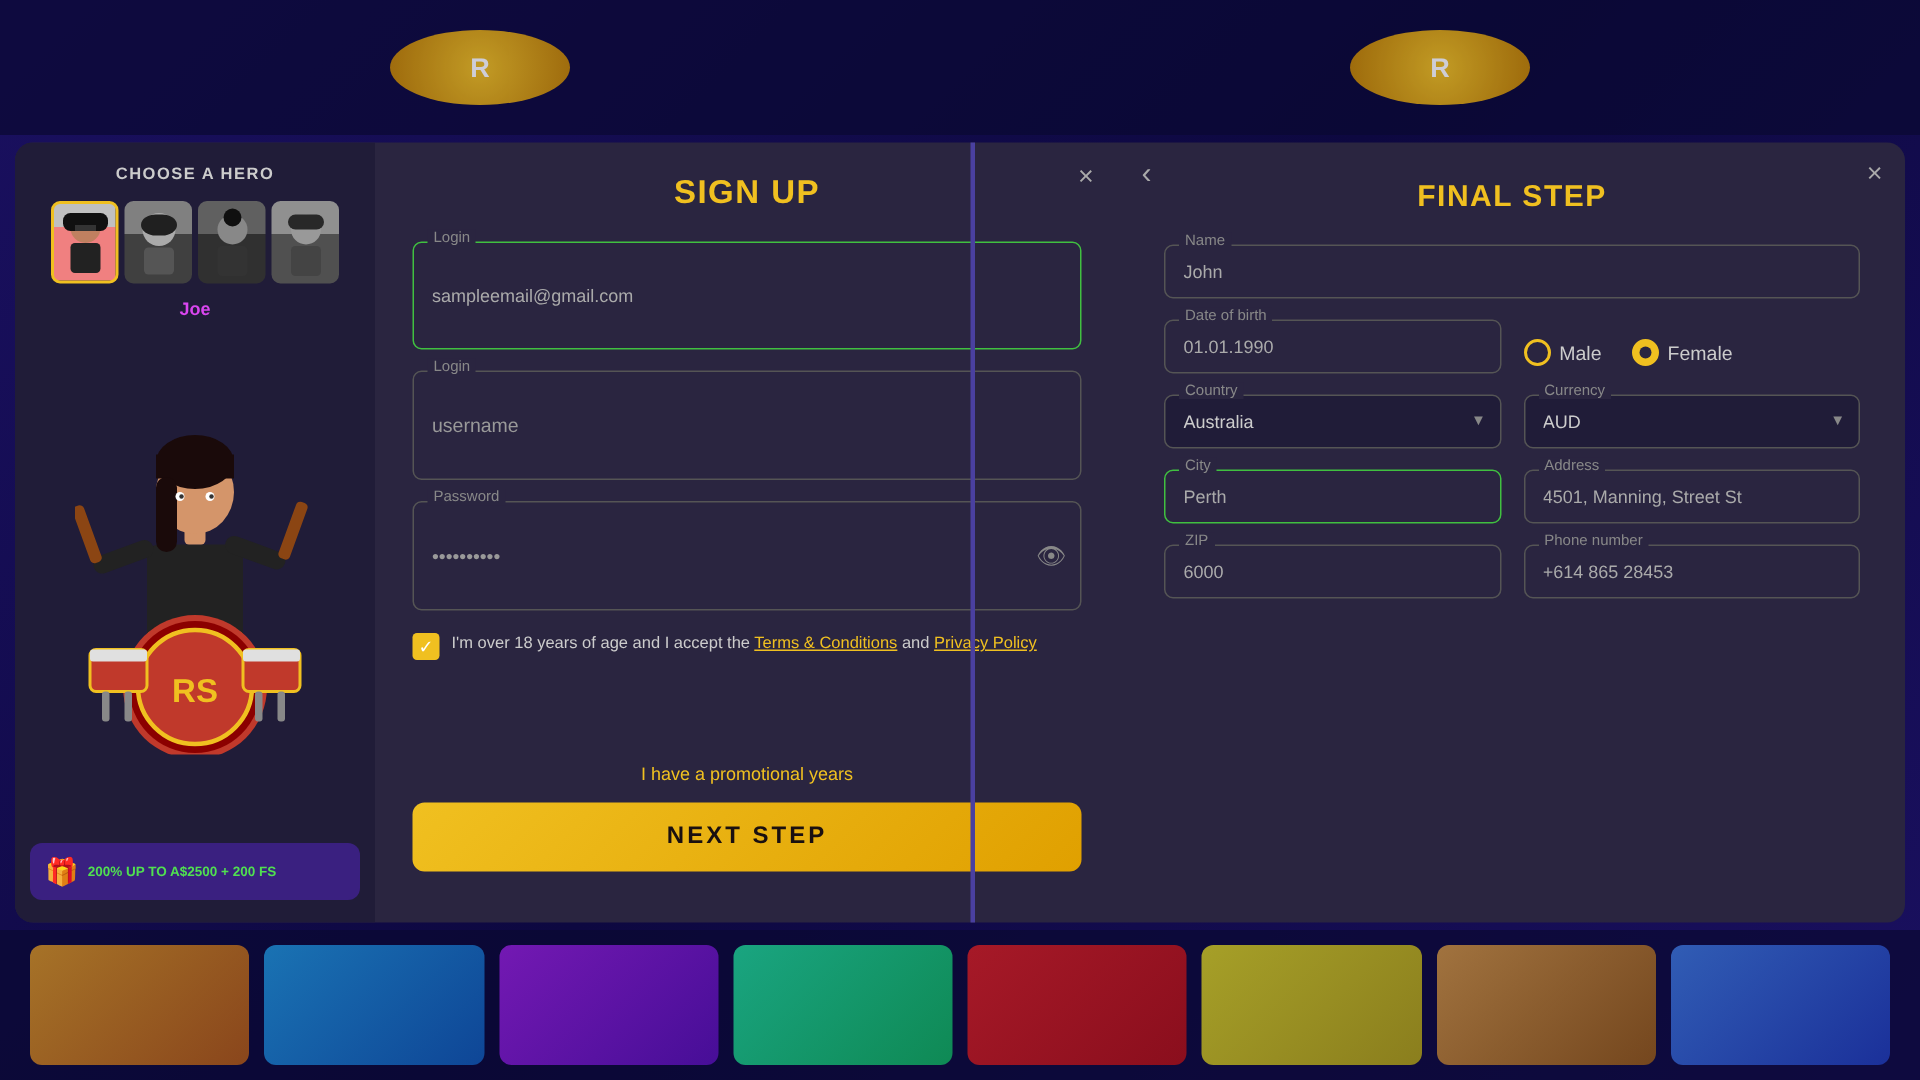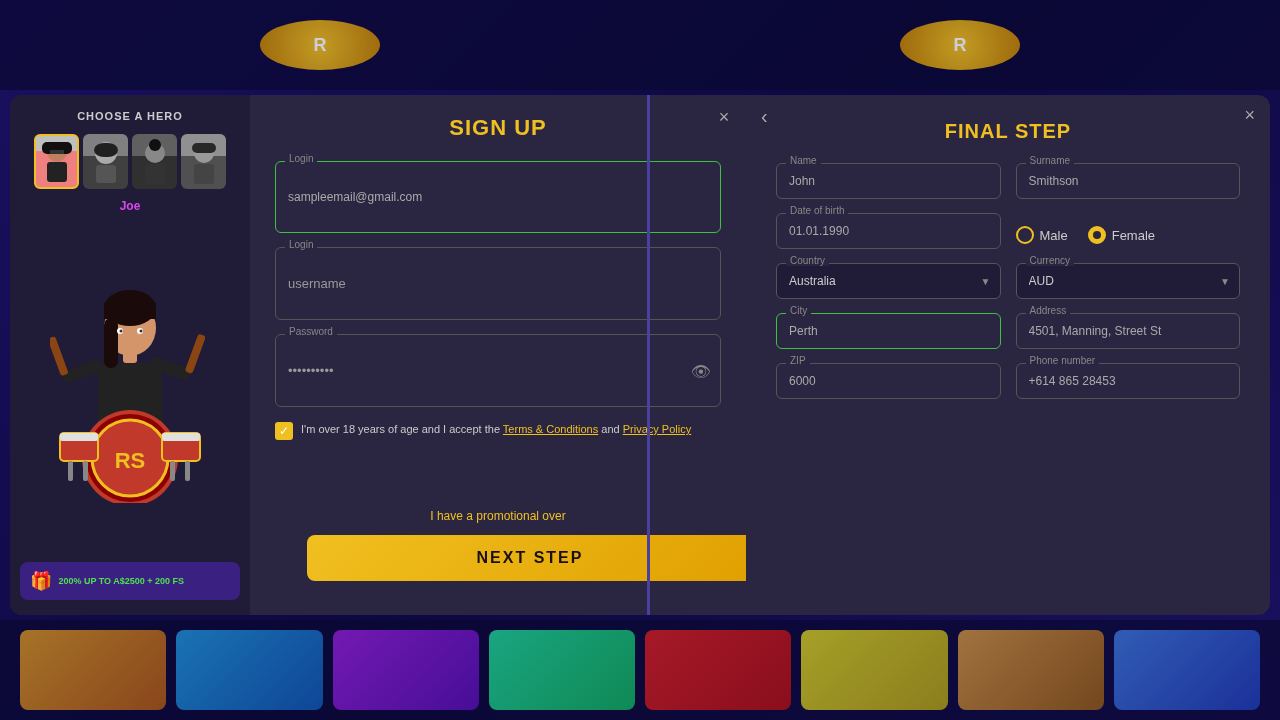--- a/index.html
+++ b/index.html
@@ -310,21 +310,20 @@
       padding: 14px;
       background: linear-gradient(135deg, #f0c020, #e0a000);
       border: none;
       border-radius: 8px;
       color: #1a1010;
       font-size: 16px;
       font-weight: bold;
       letter-spacing: 2px;
       cursor: pointer;
       margin-bottom: 14px;
-      margin-left: 32px;
     }
 
     .login-text {
       color: #aaa;
       font-size: 12px;
       text-align: center;
     }
 
     .login-link {
       color: #f0c020;
@@ -659,44 +658,40 @@
         <span class="terms-text">
           <span>I'm over 18 years of age and I accept the</span>
           <a class="terms-link">Terms &amp; Conditions</a>
           <span>and</span>
           <a class="terms-link">Privacy Policy</a>
         </span>
       </div>
 
       <div style="flex:1;"></div>
 
-      <div class="promo-link">I have a promotional over</div>
+      <div class="promo-link">I have a promotional years</div>
 
       <button class="btn-next">NEXT STEP</button>
 
     </div>
   </div>
 
   <div class="divider-line"></div>
 
   <div class="finalstep-modal">
 
     <div class="back-btn">‹</div>
     <div class="final-close">×</div>
 
     <div class="final-title">FINAL STEP</div>
 
     <div class="form-row">
       <div class="form-col">
         <span class="final-label">Name</span>
         <input type="text" class="final-input" value="John" style="">
-      </div>
-      <div class="form-col">
-        <span class="final-label">Surname</span>
-        <input type="text" class="final-input" value="Smithson" style="">
       </div>
     </div>
 
     <div class="form-row">
       <div class="form-col">
         <span class="final-label">Date of birth</span>
         <input type="text" class="final-input" value="01.01.1990" style="">
       </div>
       <div class="form-col" style="display:flex;align-items:center;">
         <div class="radio-group">

